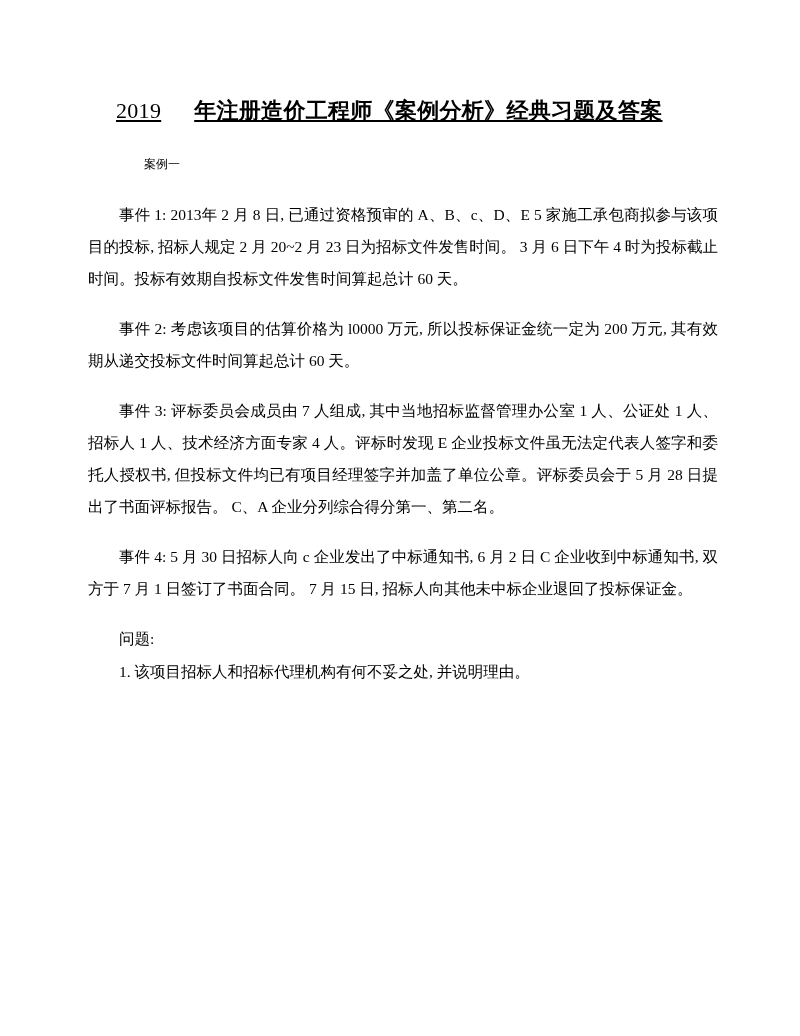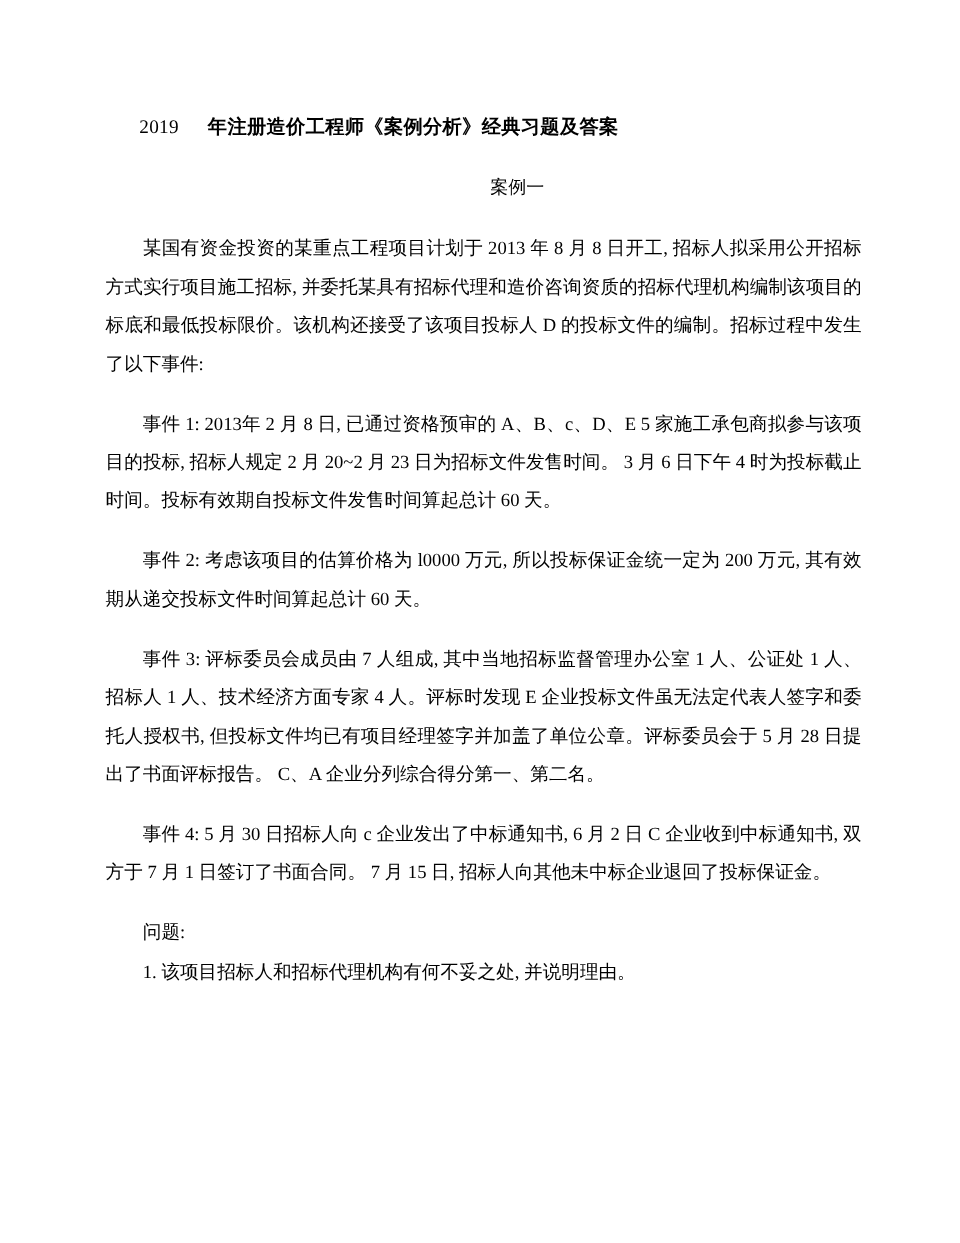--- a/index.html
+++ b/index.html
@@ -17,33 +17,33 @@
     overflow: hidden;
     box-sizing: border-box;
   }
   .content {
     position: absolute;
     left: 88px;
     top: 96px;
     width: 630px;
   }
   .doc-title {
-    font-size: 16px;
+    font-size: 22px;
     font-weight: bold;
     letter-spacing: 0.3px;
     margin: 0 0 30px 28px;
     white-space: nowrap;
+    text-decoration: underline;
   }
   .doc-title .num {
     font-weight: normal;
   }
   .section-label {
-    font-size: 15px;
+    font-size: 12px;
     margin: 0 0 26px 56px;
-    text-align: center;
   }
   p.para {
     font-size: 15.5px;
     line-height: 32px;
     margin: 0 0 18px 0;
     text-align: justify;
     text-justify: inter-ideograph;
   }
   p.para.indent {
     text-indent: 2em;
@@ -66,21 +66,20 @@
 
 <div class="page">
   <div class="content">
 
     <h1 class="doc-title">
       <span class="num">2019</span><span class="sp-mid"></span><span>年注册造价工程师《案例分析》经典习题及答案</span>
     </h1>
 
     <div class="section-label">案例一</div>
 
-    <p class="para indent">某国有资金投资的某重点工程项目计划于 2013 年 8 月 8 日开工, 招标人拟采用公开招标方式实行项目施工招标, 并委托某具有招标代理和造价咨询资质的招标代理机构编制该项目的标底和最低投标限价。该机构还接受了该项目投标人 D 的投标文件的编制。招标过程中发生了以下事件:</p>
     <p class="para indent">事件 1: 2013年 2 月 8 日, 已通过资格预审的 A、B、c、D、E 5 家施工承包商拟参与该项目的投标, 招标人规定 2 月 20~2 月 23 日为招标文件发售时间。 3 月 6 日下午 4 时为投标截止时间。投标有效期自投标文件发售时间算起总计 60 天。</p>
     <p class="para indent">事件 2: 考虑该项目的估算价格为 l0000 万元, 所以投标保证金统一定为 200 万元, 其有效期从递交投标文件时间算起总计 60 天。</p>
     <p class="para indent">事件 3: 评标委员会成员由 7 人组成, 其中当地招标监督管理办公室 1 人、公证处 1 人、招标人 1 人、技术经济方面专家 4 人。评标时发现 E 企业投标文件虽无法定代表人签字和委托人授权书, 但投标文件均已有项目经理签字并加盖了单位公章。评标委员会于 5 月 28 日提出了书面评标报告。 C、A 企业分列综合得分第一、第二名。</p>
     <p class="para indent">事件 4: 5 月 30 日招标人向 c 企业发出了中标通知书, 6 月 2 日 C 企业收到中标通知书, 双方于 7 月 1 日签订了书面合同。 7 月 15 日, 招标人向其他未中标企业退回了投标保证金。</p>
 
     <p class="para q-label">问题:</p>
     <p class="para qitem">1. 该项目招标人和招标代理机构有何不妥之处, 并说明理由。</p>
 
   </div>
 </div>

